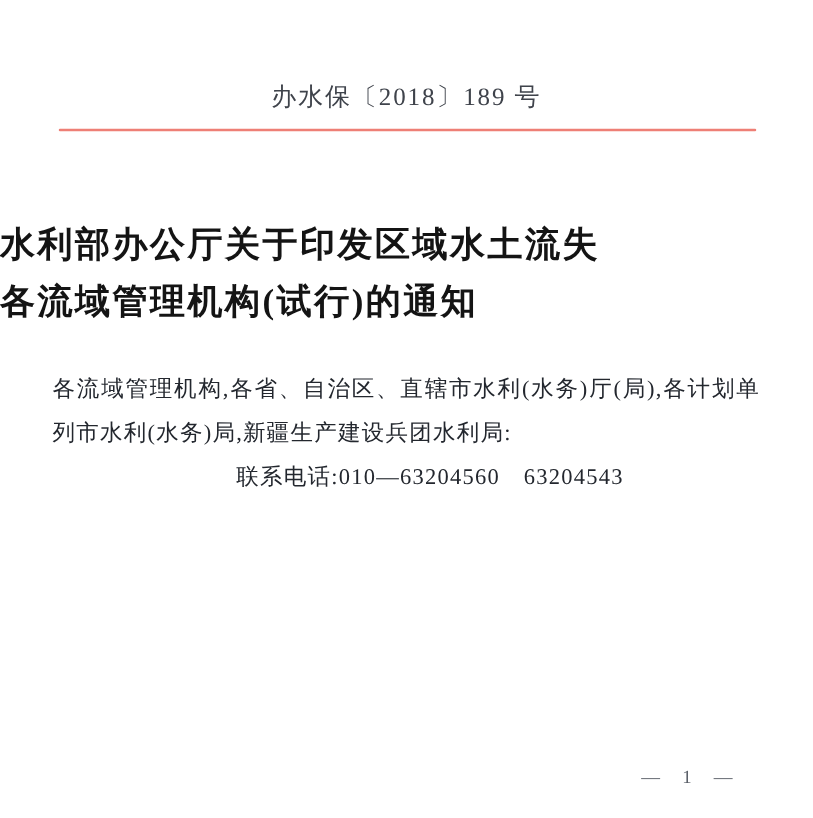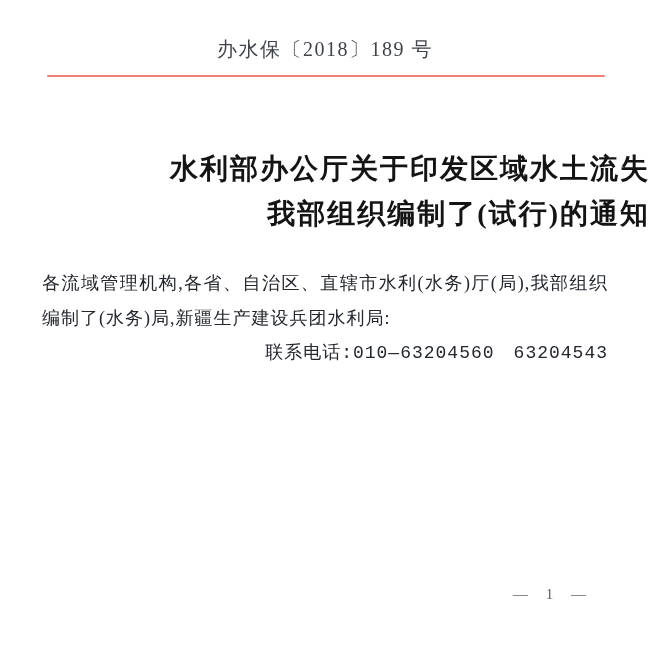--- a/index.html
+++ b/index.html
@@ -15,20 +15,21 @@
   body{
     background:var(--paper);
     font-family:"Liberation Serif","DejaVu Serif",serif;
     color:var(--text);
     position:relative;
   }
   .page{
     position:absolute;
     inset:0;
     background:var(--paper);
+    margin-top:28px;
   }
   .doc-number{
     position:absolute;
     top:36px;
     left:0;
     width:100%;
     text-align:center;
     font-size:20px;
     letter-spacing:1.5px;
     color:var(--doc-number-text);
@@ -41,21 +42,21 @@
     width:558px;
     height:2px;
     background:var(--red-line);
     border-radius:1px;
   }
   .doc-title{
     position:absolute;
     top:146px;
     left:0;
     width:100%;
-    text-align:right;
+    text-align:left;
     font-weight:bold;
     font-size:28px;
     line-height:45px;
     letter-spacing:2px;
     color:var(--title-text);
   }
   .body-text{
     position:absolute;
     top:266px;
     left:42px;
@@ -65,22 +66,21 @@
     letter-spacing:1px;
     text-align:justify;
     color:var(--text);
   }
   .para-indent{
     text-indent:37px;
   }
   .contact-line{
     white-space:pre-wrap;
     padding-left:38px;
-    text-align:right;
-    font-family:Liberation Mono, monospace;
+    text-align:center;
   }
   .page-number{
     position:absolute;
     top:586px;
     right:62px;
     font-size:15px;
     letter-spacing:2px;
     word-spacing:10px;
     color:var(--page-number-text);
     white-space:pre;
@@ -90,23 +90,23 @@
 <body>
 
 <div class="page">
 
   <div class="doc-number">办水保〔2018〕189 号</div>
 
   <div class="red-line"></div>
 
   <div class="doc-title">
     <div>水利部办公厅关于印发区域水土流失</div>
-    <div>我部组织编制了(试行)的通知</div>
+    <div>各流域管理机构(试行)的通知</div>
   </div>
 
   <div class="body-text">
-    <div>各流域管理机构,各省、自治区、直辖市水利(水务)厅(局),我部组织编制了(水务)局,新疆生产建设兵团水利局:</div>
+    <div>各流域管理机构,各省、自治区、直辖市水利(水务)厅(局),各计划单列市水利(水务)局,新疆生产建设兵团水利局:</div>
     <div class="contact-line">联系电话:010—63204560　63204543</div>
   </div>
 
   <div class="page-number">— 1 —</div>
 
 </div>
 
 </body></html>

